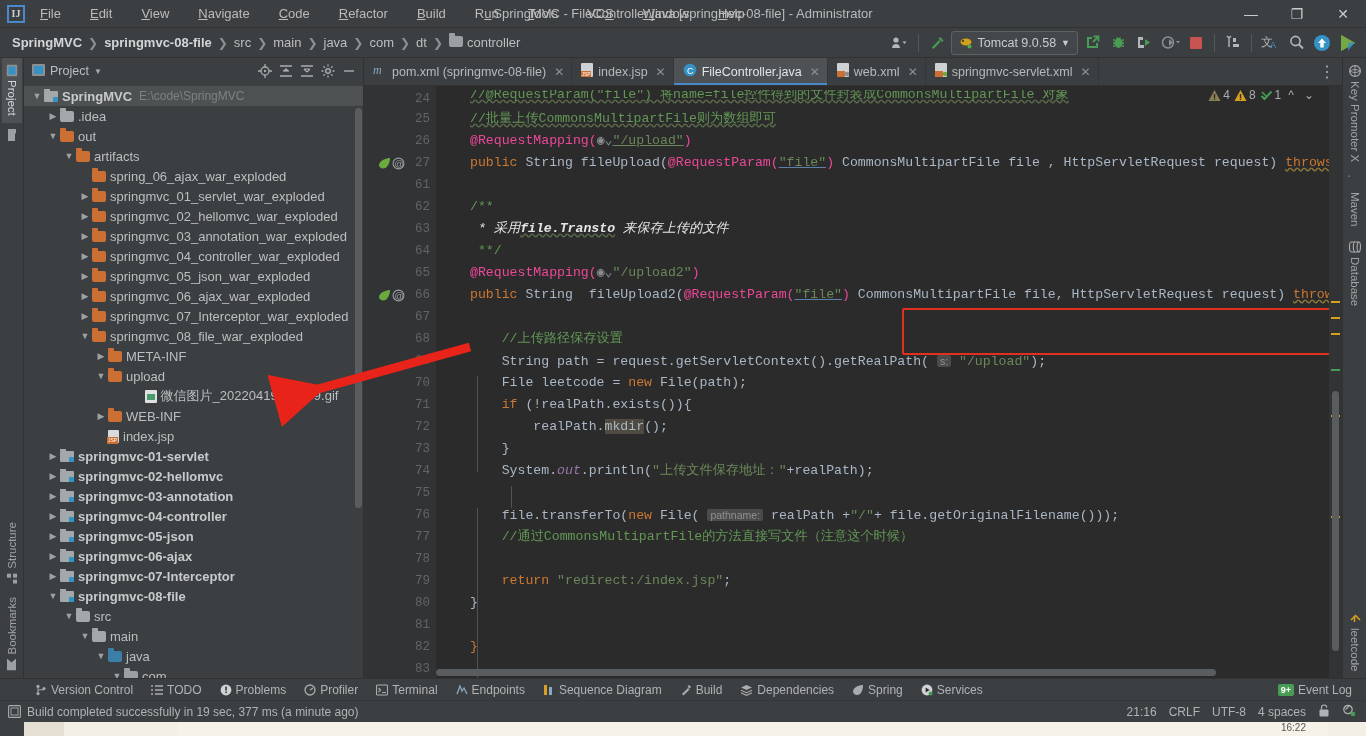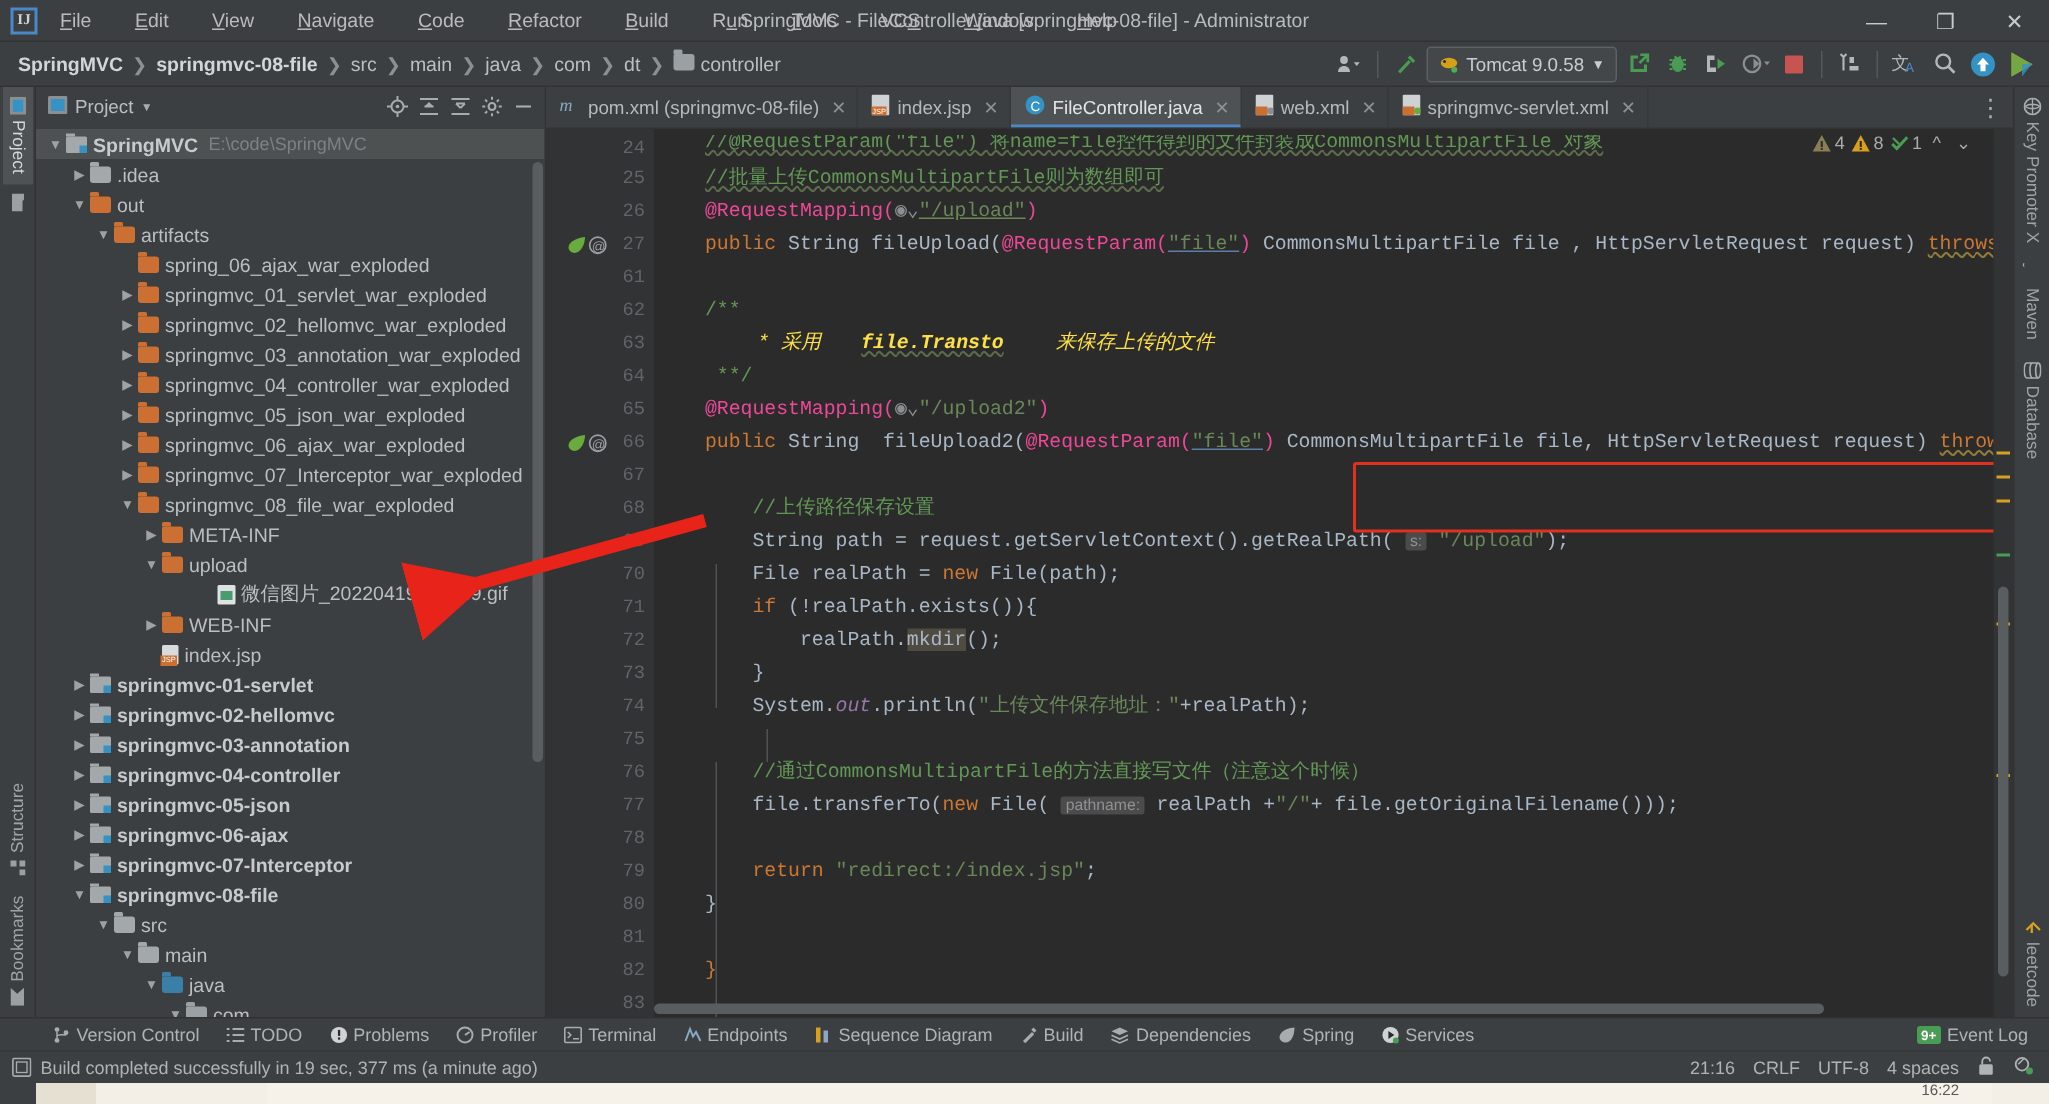--- a/index.html
+++ b/index.html
@@ -162,21 +162,21 @@
     color: #8b8f92; font-size: 8px; line-height: 7px; text-align: center;
   }
   .code {
     flex: 1 1 auto; position: relative; background: #2b2b2b; padding-top: 4px; padding-left: 34px;
     font-family: "Liberation Mono", monospace; font-size: 13.2px; overflow: hidden; white-space: nowrap;
   }
   .cline { height: 22px; line-height: 22px; color: #a9b7c6; white-space: pre; }
   .kw { color: #cc7832; }
   .str { color: #6a8759; }
   .cmt { color: #629755; }
-  .cmt-it { color: #fde047; font-style: italic; margin-left: 27px; }
+  .cmt-it { color: #e5e5e5; font-style: italic; }
   .ann { color: #ec4899; }
   .fld { color: #9876aa; }
   .def { color: #a9b7c6; }
   .hint {
     background: #4b4b4b; color: #8f9194; font-size: 10.5px; padding: 0 3px;
     border-radius: 2px; font-family: "Liberation Sans", sans-serif;
   }
   .ul { text-decoration: underline; text-decoration-color: #6a8759; }
   .ul-blue { text-decoration: underline; text-decoration-color: #5c7fa8; }
   .wavy { text-decoration: underline wavy #5c6b4c; text-decoration-skip-ink: none; }
@@ -809,28 +809,28 @@
           <div class="cline"><span class="kw">public</span> <span class="def">String fileUpload(</span><span class="ann">@RequestParam(</span><span class="str ul-blue">"file"</span><span class="ann">)</span><span class="def"> CommonsMultipartFile file , HttpServletRequest request) </span><span class="kw strike-wavy">throws</span></div>
           <div class="cline"></div>
           <div class="cline"><span class="cmt">/**</span></div>
           <div class="cline"><span class="cmt-it"> * 采用</span><span class="cmt-it wavy" style="font-weight:bold">file.Transto</span><span class="cmt-it"> 来保存上传的文件</span></div>
           <div class="cline"><span class="cmt"> **/</span></div>
           <div class="cline"><span class="ann">@RequestMapping(</span><span style="color:#8b8f92">◉⌄</span><span class="str">"/upload2"</span><span class="ann">)</span></div>
           <div class="cline"><span class="kw">public</span> <span class="def">String  fileUpload2(</span><span class="ann">@RequestParam(</span><span class="str ul-blue">"file"</span><span class="ann">)</span><span class="def"> CommonsMultipartFile file, HttpServletRequest request) </span><span class="kw strike-wavy">throws</span></div>
           <div class="cline"></div>
           <div class="cline">    <span class="cmt">//上传路径保存设置</span></div>
           <div class="cline">    <span class="def">String path = request.getServletContext().getRealPath(</span> <span class="hint">s:</span> <span class="str">"/upload"</span><span class="def">);</span></div>
-          <div class="cline">    <span class="def">File realPath = </span><span class="kw">new</span><span class="def"> File(path);</span></div>
+          <div class="cline">    <span class="def">File leetcode = </span><span class="kw">new</span><span class="def"> File(path);</span></div>
           <div class="cline">    <span class="kw">if</span><span class="def"> (!realPath.exists()){</span></div>
           <div class="cline">        <span class="def">realPath.</span><span class="def hl-box">mkdir</span><span class="def">();</span></div>
           <div class="cline">    <span class="def">}</span></div>
           <div class="cline">    <span class="def">System.</span><span class="fld" style="font-style:italic">out</span><span class="def">.println(</span><span class="str">"上传文件保存地址："</span><span class="def">+realPath);</span></div>
           <div class="cline"></div>
+          <div class="cline">    <span class="def">file.transferTo(</span><span class="kw">new</span><span class="def"> File(</span> <span class="hint">pathname:</span> <span class="def">realPath +</span><span class="str">"/"</span><span class="def">+ file.getOriginalFilename()));</span></div>
           <div class="cline">    <span class="cmt">//通过CommonsMultipartFile的方法直接写文件（注意这个时候）</span></div>
-          <div class="cline">    <span class="def">file.transferTo(</span><span class="kw">new</span><span class="def"> File(</span> <span class="hint">pathname:</span> <span class="def">realPath +</span><span class="str">"/"</span><span class="def">+ file.getOriginalFilename()));</span></div>
           <div class="cline"></div>
           <div class="cline">    <span class="kw">return</span> <span class="str">"redirect:/index.jsp"</span><span class="def">;</span></div>
           <div class="cline"><span class="def">}</span></div>
           <div class="cline"></div>
           <div class="cline"><span class="ann" style="color:#cc7832">}</span></div>
 
           <div style="position:absolute;left:41px;top:290px;height:96px;border-left:1px solid #4f5356"></div>
           <div style="position:absolute;left:41px;top:422px;height:196px;border-left:1px solid #4f5356"></div>
           <div style="position:absolute;left:75px;top:400px;height:22px;border-left:1px solid #4f5356"></div>
 

